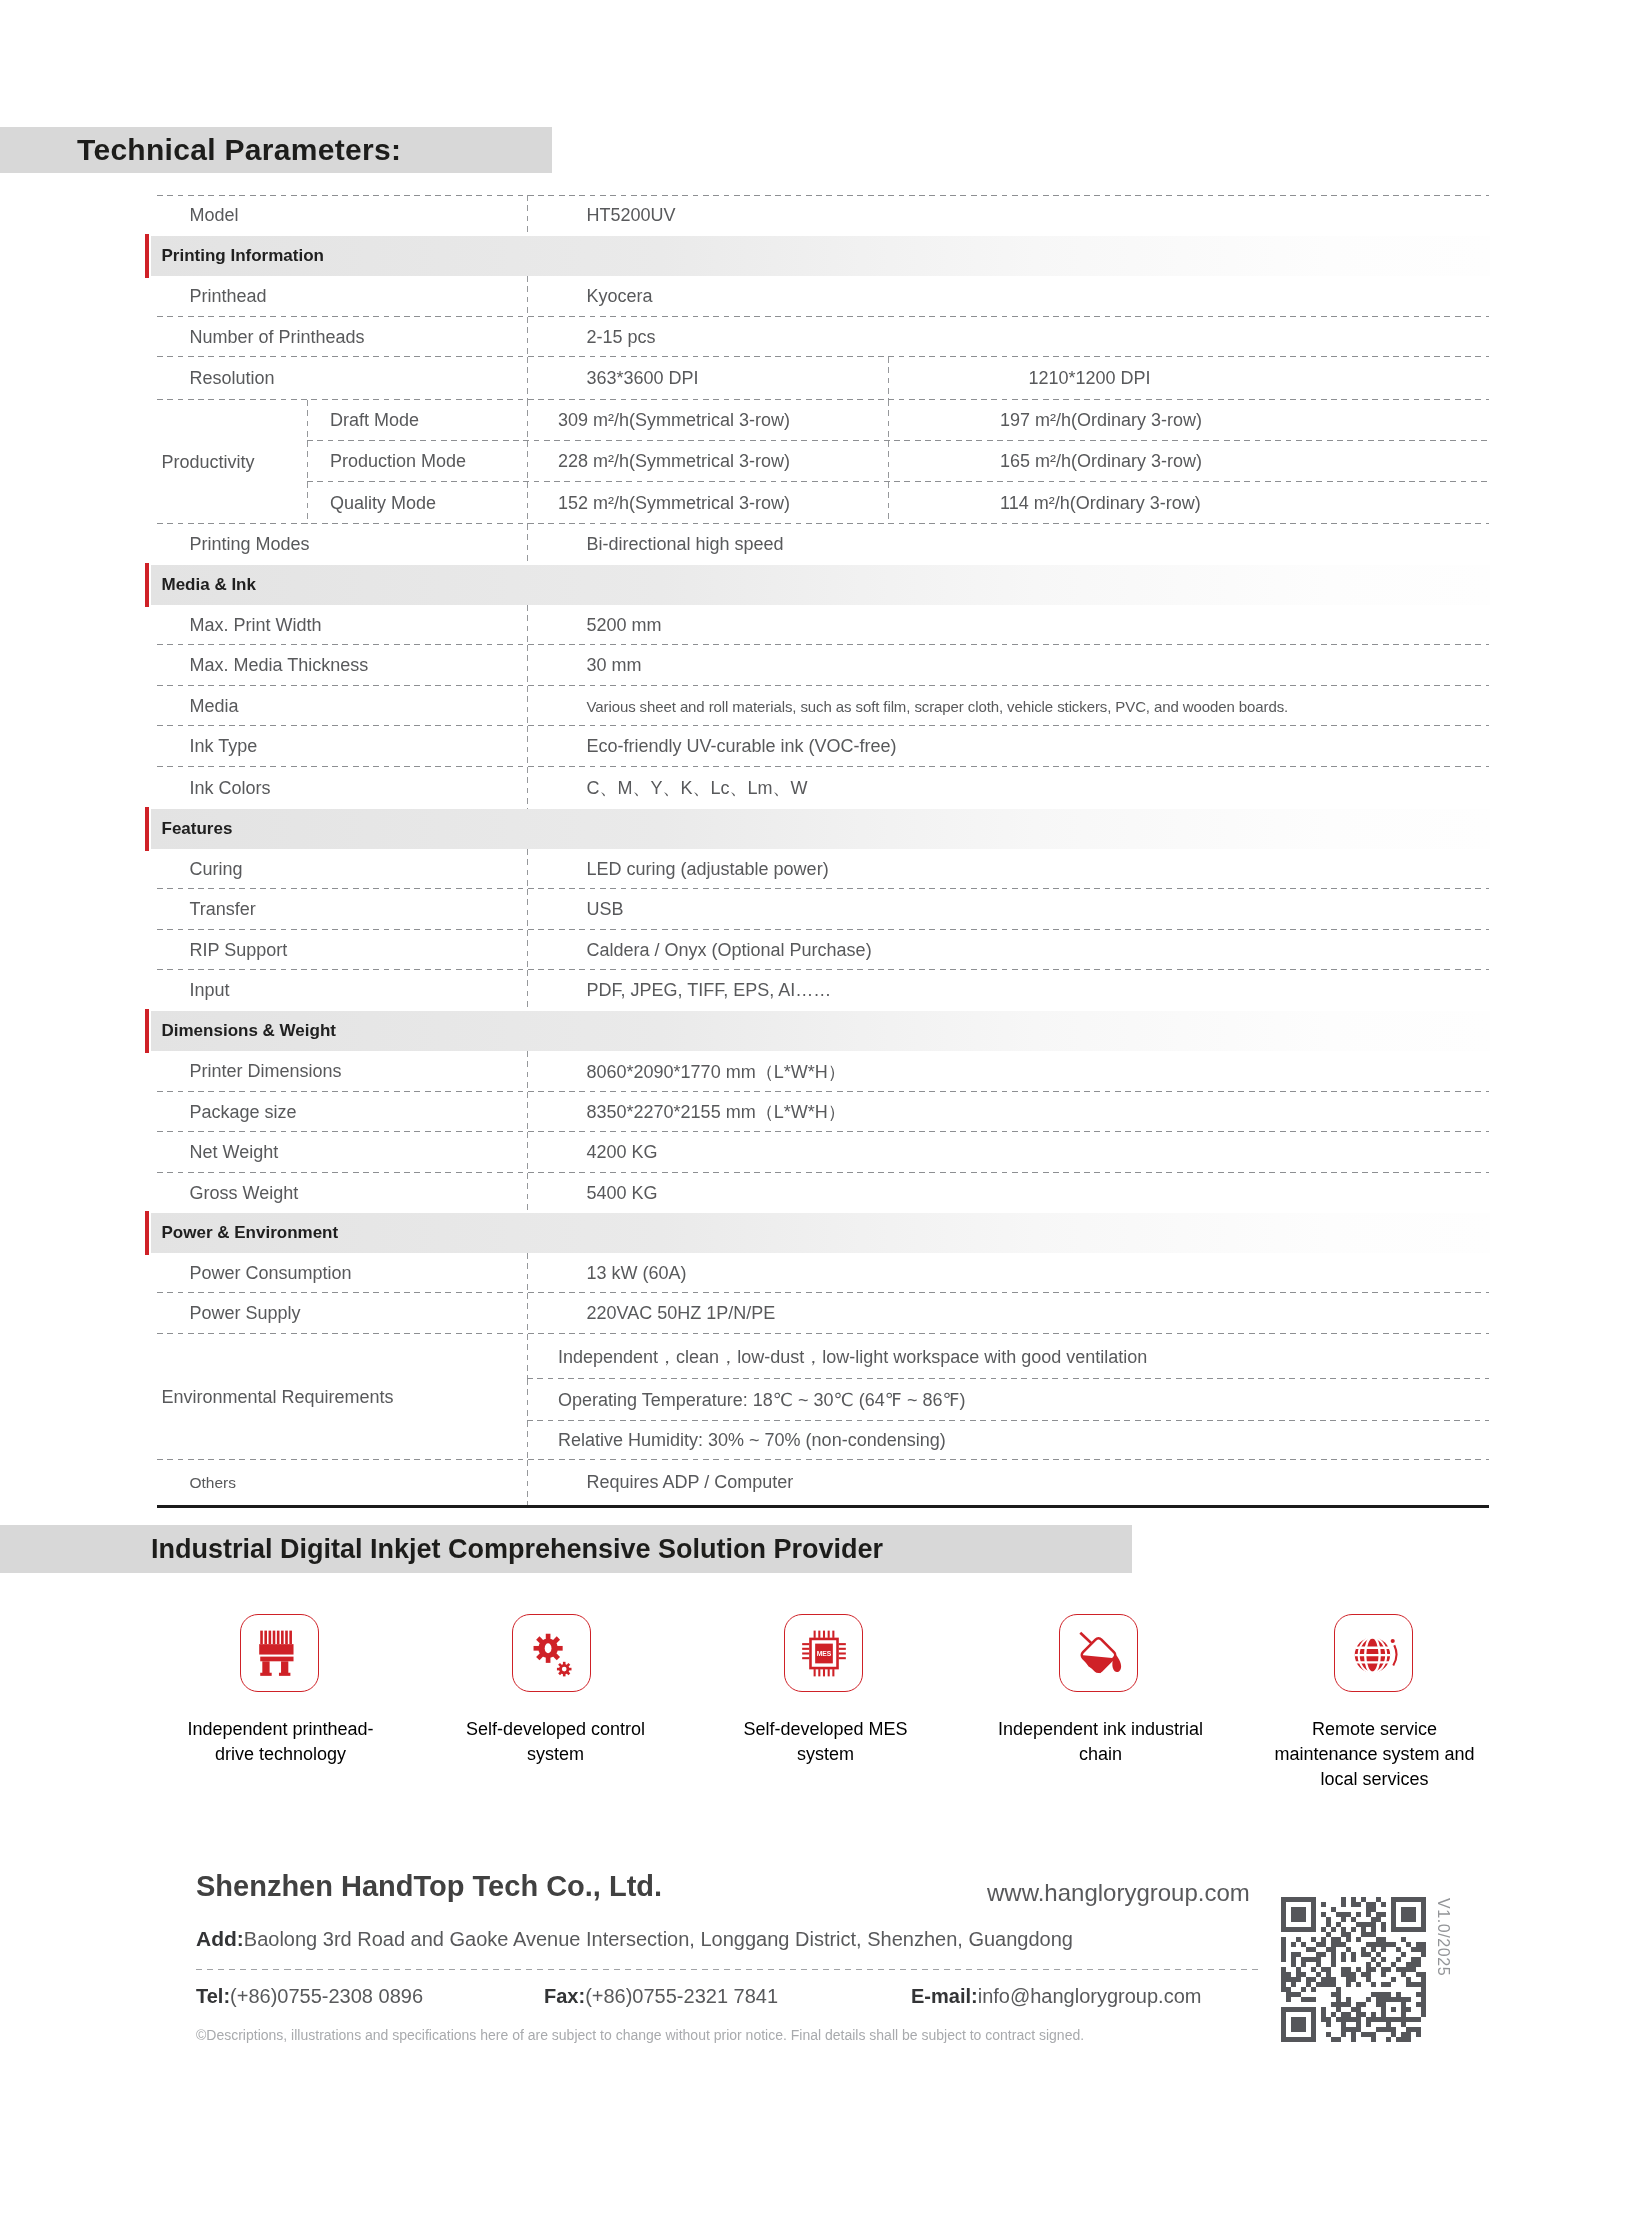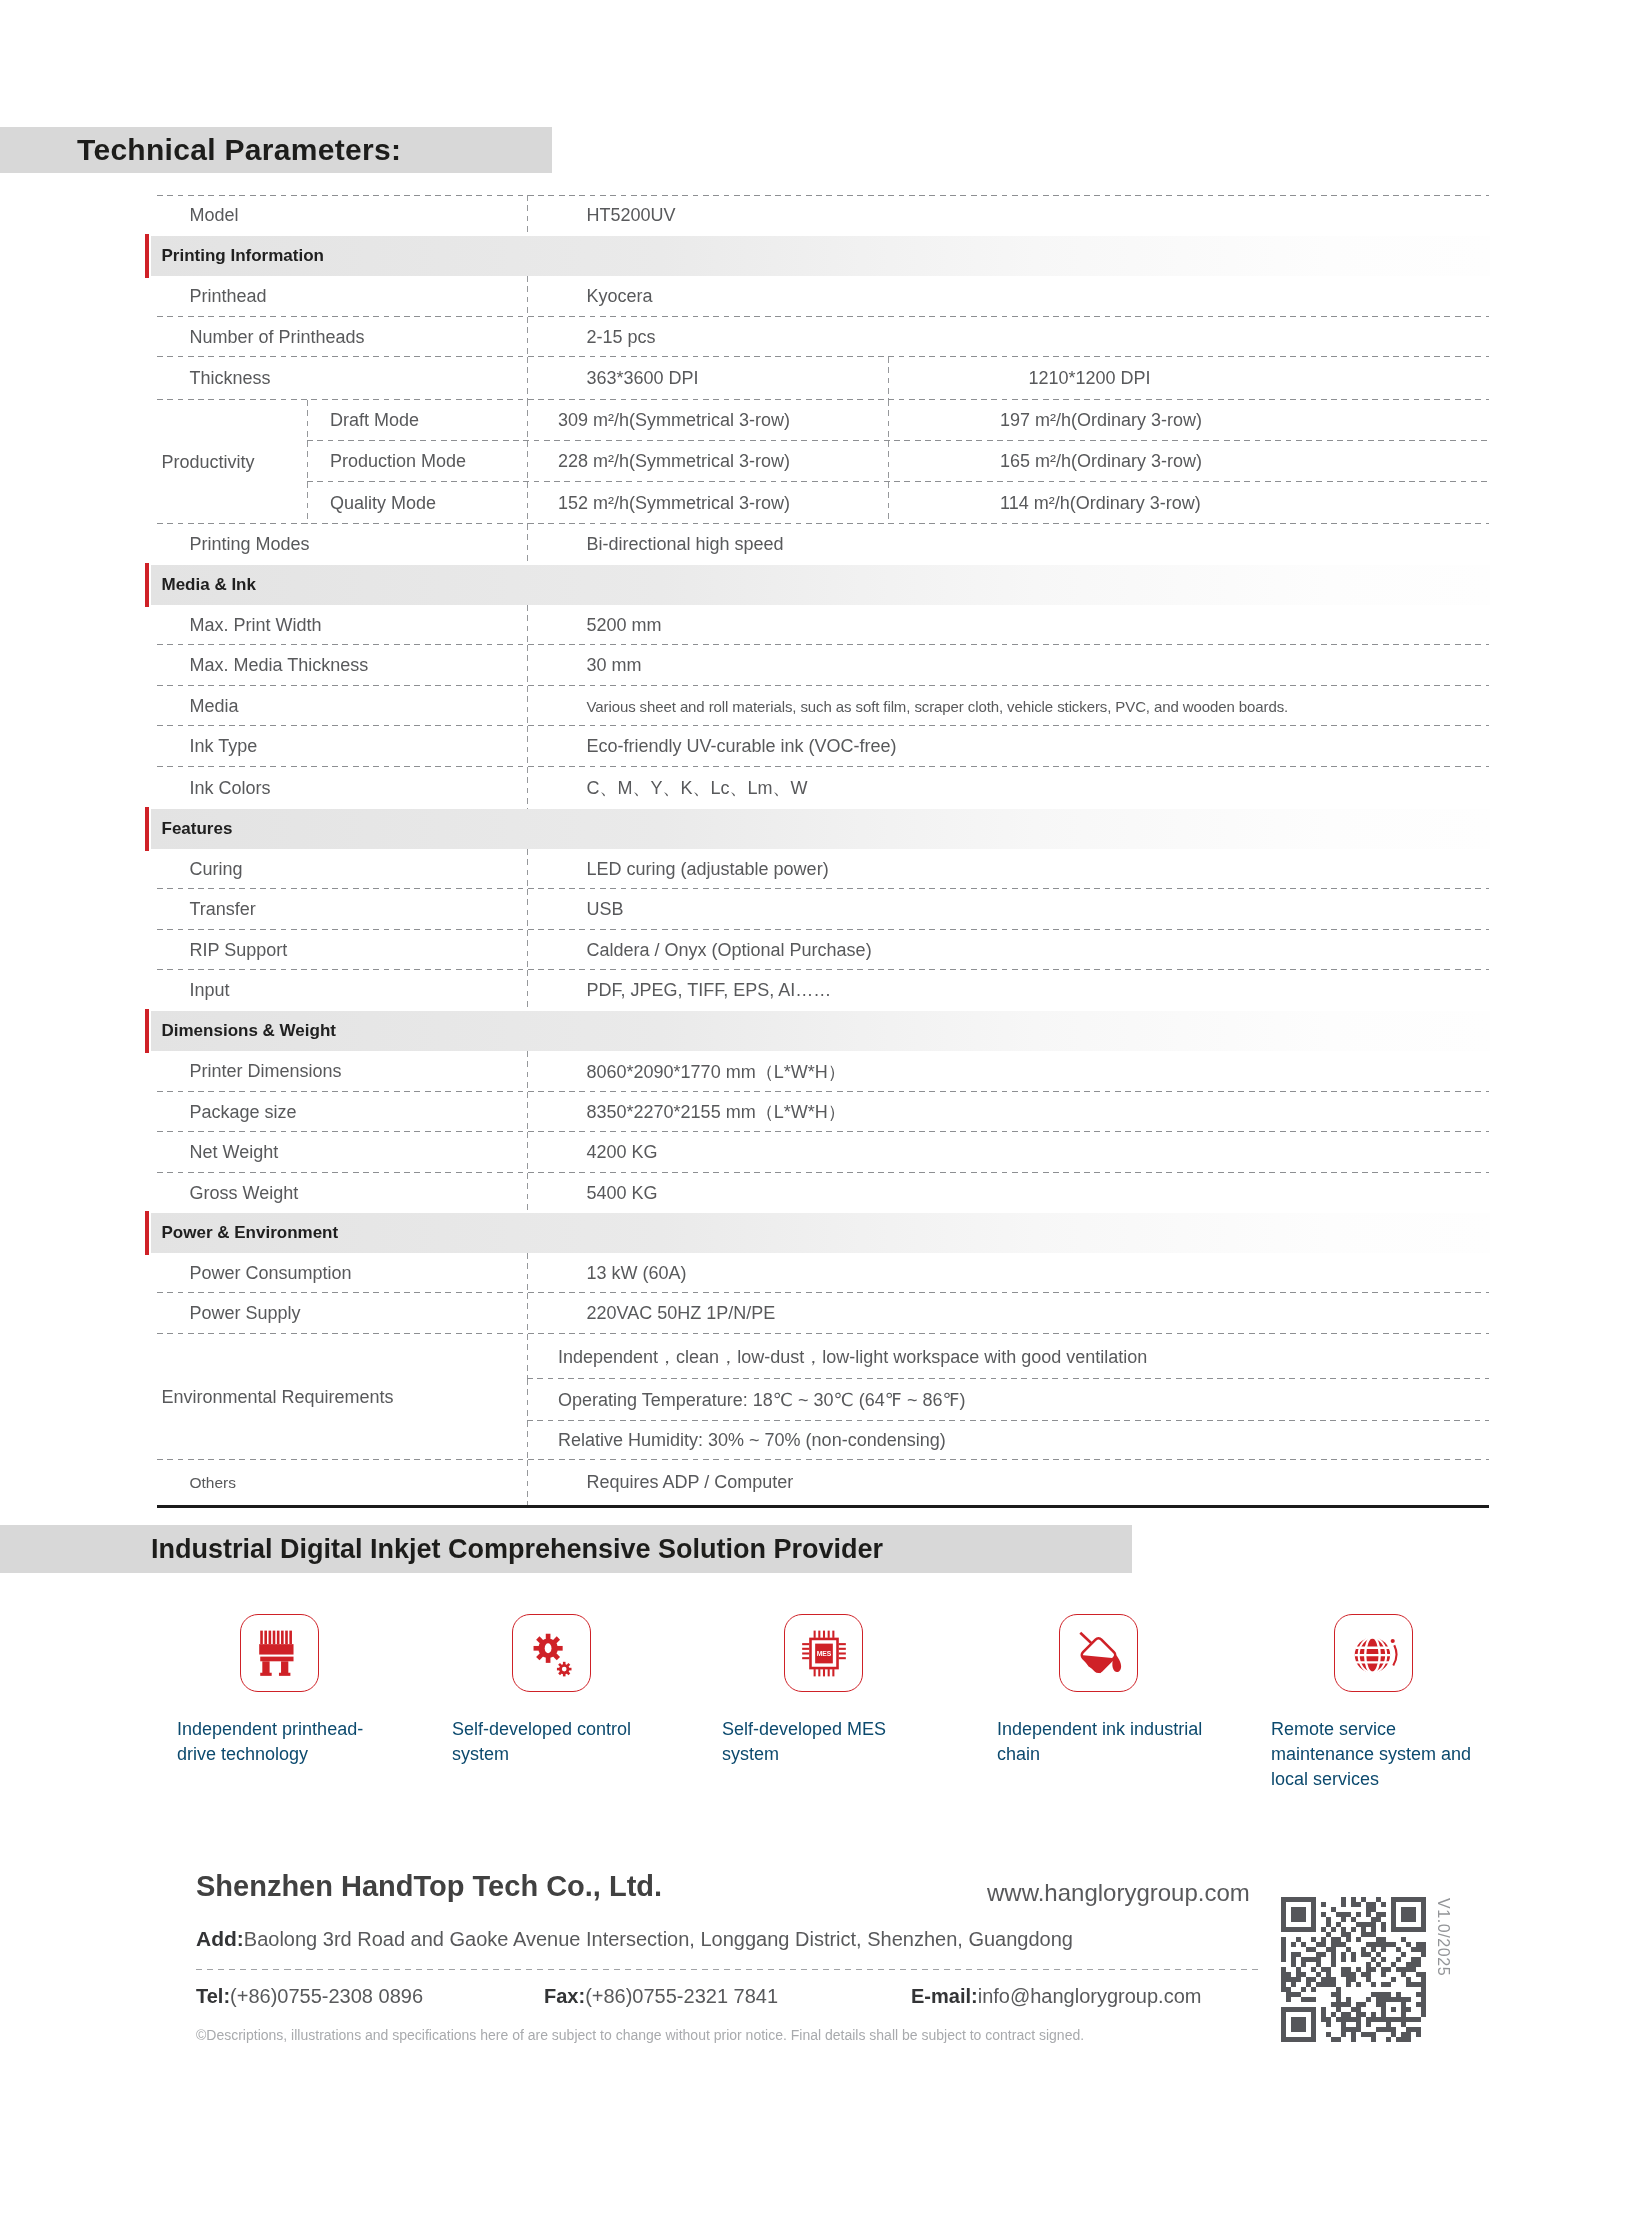--- a/index.html
+++ b/index.html
@@ -44,21 +44,21 @@
   .pspacer{width:150px;flex:0 0 150px;}
   .pmode{width:197px;flex:0 0 197px;padding-left:23px;font-size:18px;}
   .espacer{width:370px;flex:0 0 370px;}
   .blk-label{position:absolute;left:4.5px;top:50%;transform:translateY(-50%);font-size:18px;}
   .bottom-line{height:2.6px;background:#1b1b1b;}
 
   
   .card{position:absolute;top:1614px;width:77px;height:76px;border:1.9px solid #cf2127;
         border-radius:18px;background:#fff;display:flex;align-items:center;justify-content:center;}
   .card svg{width:52px;height:57px;}
-  .cap{position:absolute;top:1717px;width:207px;text-align:left;font-size:18px;line-height:25px;color:#0c4a6e;}
+  .cap{position:absolute;top:1717px;width:207px;text-align:center;font-size:18px;line-height:25px;color:#000000;}
 
   
   .company{position:absolute;left:196px;top:1870px;font-size:29px;font-weight:bold;color:#414141;}
   .website{position:absolute;left:987px;top:1879px;font-size:24px;color:#58595b;}
   .addr{position:absolute;left:196px;top:1927px;font-size:20px;color:#58595b;}
   .flab{font-weight:bold;color:#333436;}
   .addr .flab{font-size:21px;}
   .fdash{position:absolute;left:196px;top:1969px;width:1063px;height:1.3px;
       background:repeating-linear-gradient(90deg,#a0a2a5 0 6.5px,transparent 6.5px 11px);}
   .contact{position:absolute;top:1985px;font-size:20px;color:#58595b;}
@@ -95,21 +95,21 @@
       <div class="val">Kyocera</div>
     </div>
 
     <div class="row h62 sep">
       <div class="lab">Number of Printheads</div>
       <div class="vd vd1"></div>
       <div class="val">2-15 pcs</div>
     </div>
 
     <div class="row h66 sep">
-      <div class="lab">Thickness</div>
+      <div class="lab">Resolution</div>
       <div class="vd vd1"></div>
       <div class="vd vd2"></div>
       <div class="val2a">363*3600 DPI</div>
       <div class="val2b">1210*1200 DPI</div>
     </div>
 
     <div class="pblock">
       <div class="blk-label">Productivity</div>
       <div class="row h64 sepM">
         <div class="pspacer"></div>

